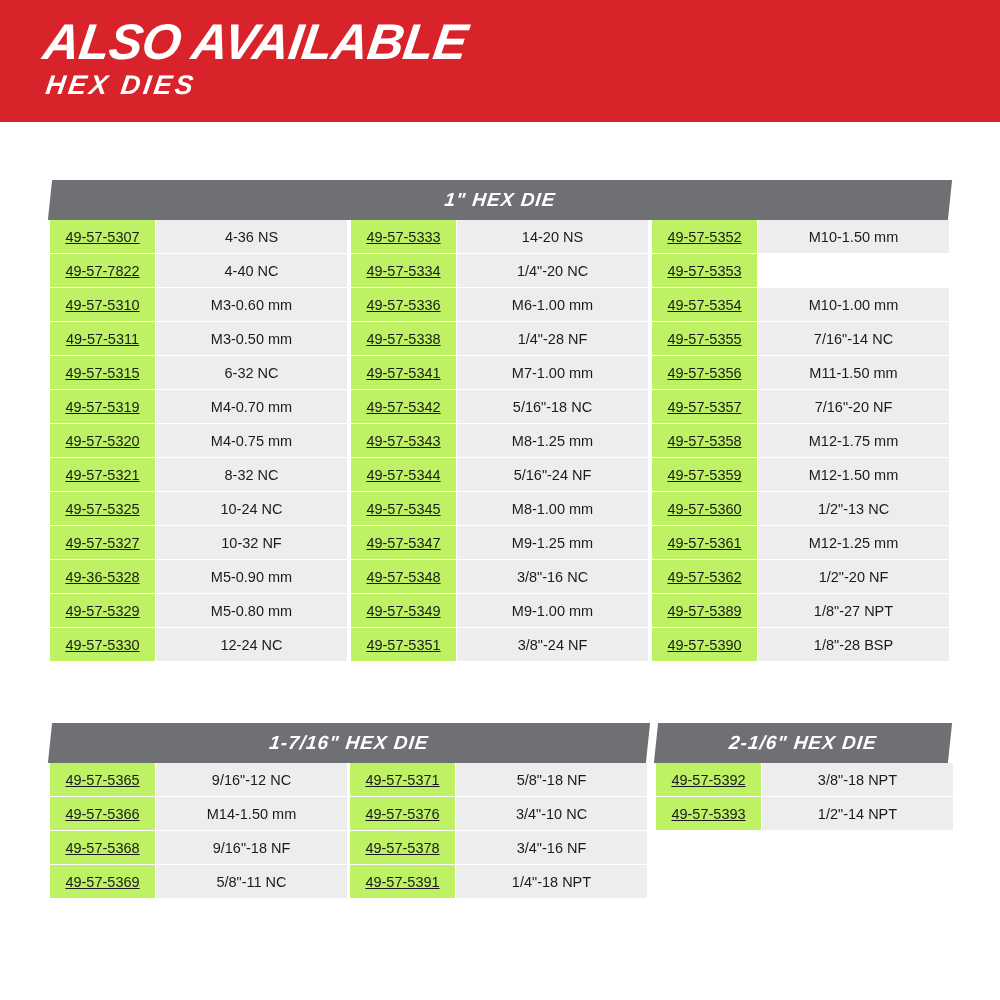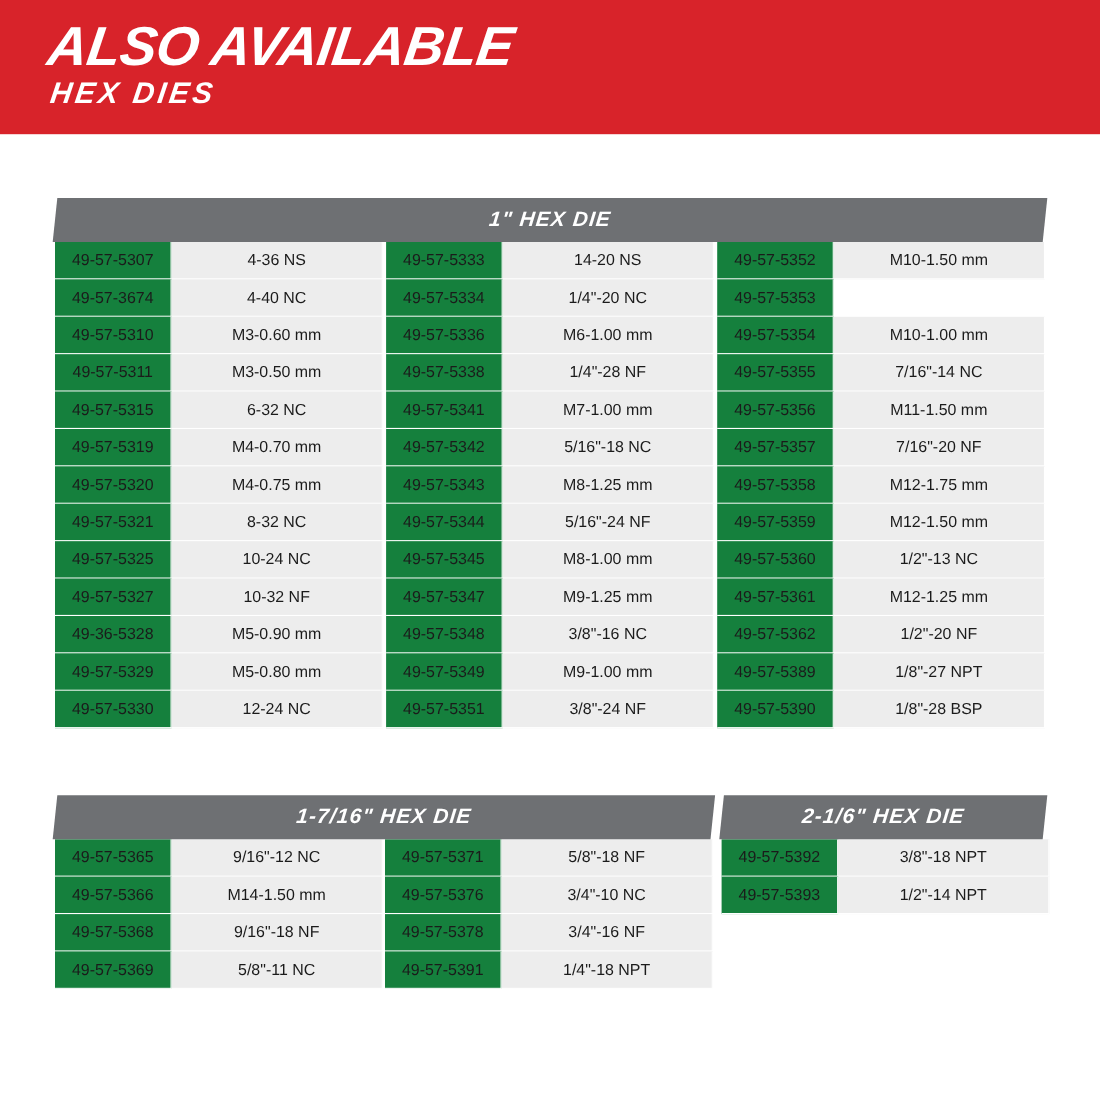--- a/index.html
+++ b/index.html
@@ -53,21 +53,21 @@
   .col-group { display: flex; flex-direction: column; }
   .group-sep { width: 6px; background: #ffffff; }
   .row { display: flex; height: 34px; }
   .cell {
     display: flex; align-items: center; justify-content: center;
     font-size: 14.5px; color: #1b1b1b;
     border-bottom: 1px solid #ffffff;
     border-right: 1px solid #ffffff;
     background: #e9e9e9;
   }
-  .cell.sku { width: 106px; background: #15803d; }
+  .cell.sku { width: 106px; background: #bef264; text-decoration: underline; }
   .cell.size { width: 192px; background: #ededed; text-align: center; }
 
   
   #tbl-1in { left: 50px; top: 180px; width: 900px; }
   #tbl-1in .tbl-head { width: 900px; }
 
   
   #tbl-1716 { left: 50px; top: 723px; width: 598px; }
   #tbl-1716 .tbl-head { width: 598px; }
 
@@ -89,21 +89,21 @@
     <div class="tbl-head" style="background: rgb(110, 112, 115);">
       <span>1" HEX DIE</span>
     </div>
     <div class="grid">
         <div class="col-group">
           <div class="row">
             <div class="cell sku">49-57-5307</div>
             <div class="cell size">4-36 NS</div>
           </div>
           <div class="row">
-            <div class="cell sku">49-57-3674</div>
+            <div class="cell sku">49-57-7822</div>
             <div class="cell size">4-40 NC</div>
           </div>
           <div class="row">
             <div class="cell sku">49-57-5310</div>
             <div class="cell size">M3-0.60 mm</div>
           </div>
           <div class="row">
             <div class="cell sku">49-57-5311</div>
             <div class="cell size">M3-0.50 mm</div>
           </div>

